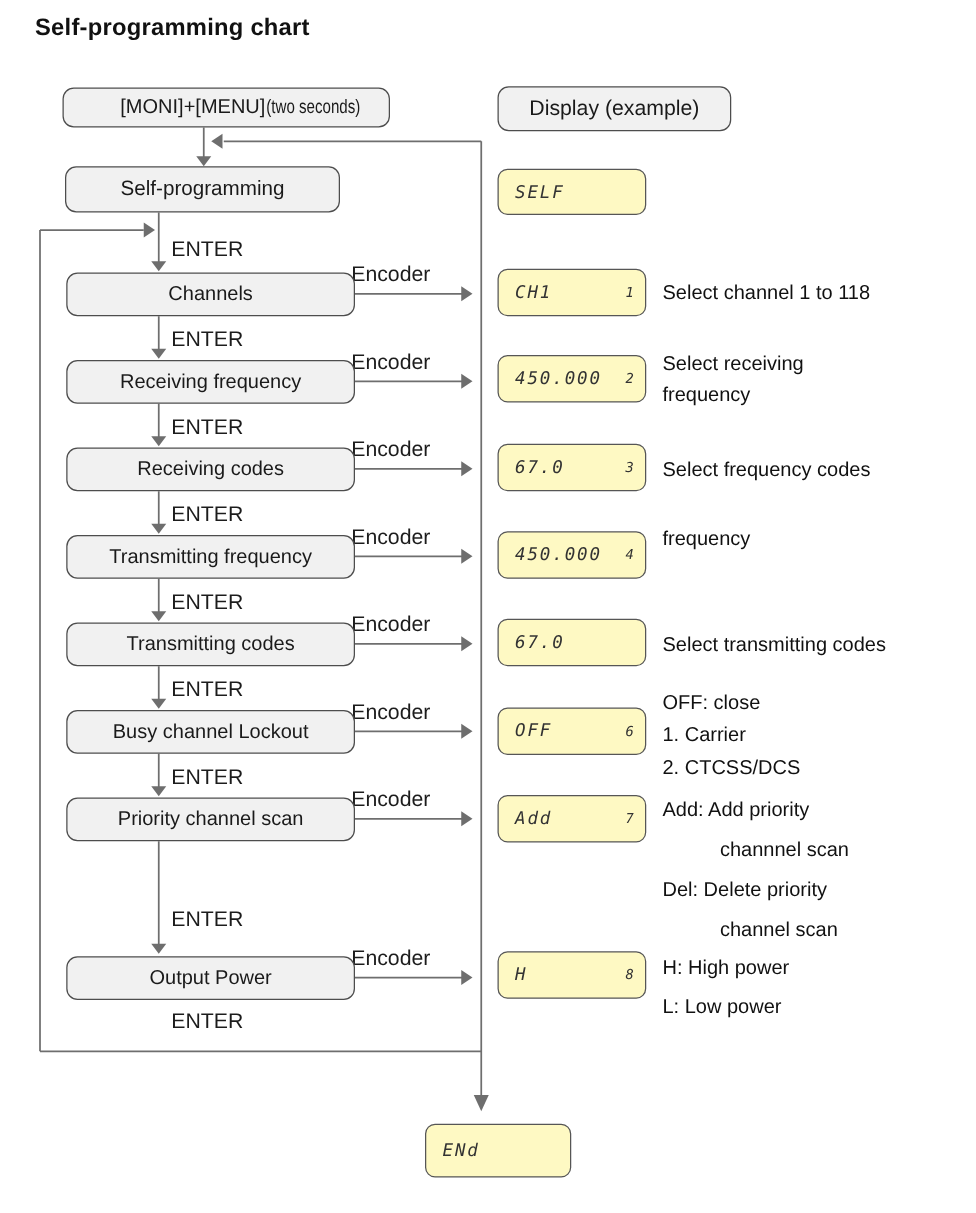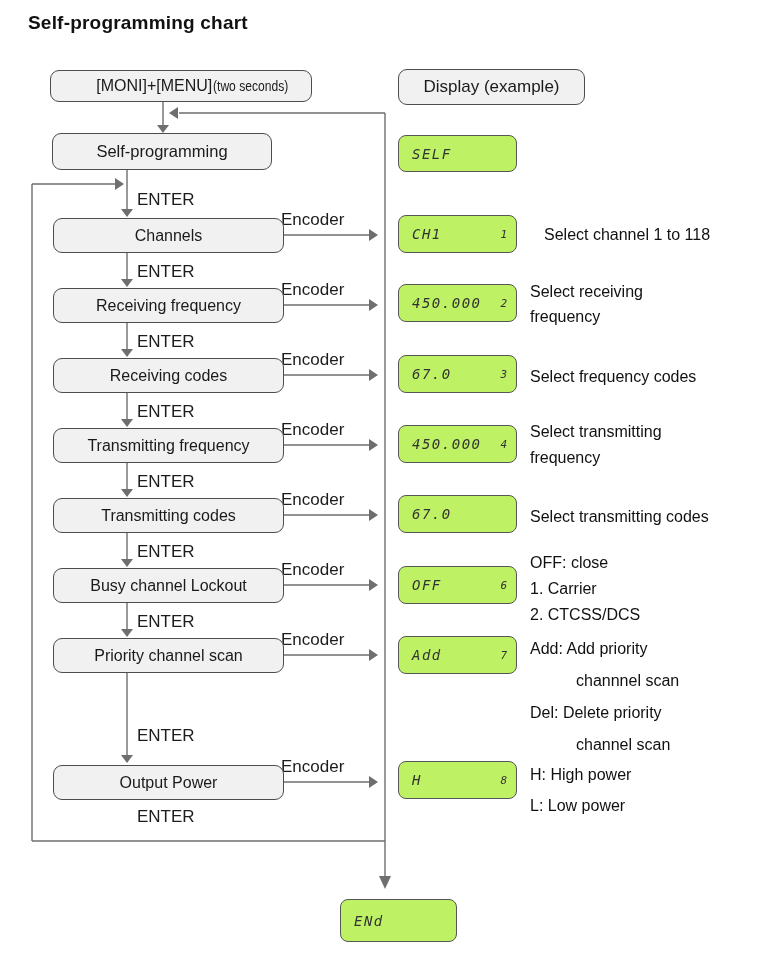--- a/index.html
+++ b/index.html
@@ -16,21 +16,21 @@
   .cond{display:inline-block;transform:scaleX(0.78);transform-origin:left center;
         font-size:15.5px;margin-left:1px;}
   .headerbox{left:398px;top:69px;width:187px;height:36px;font-size:17px;}
   .selfbox{left:52px;top:133px;width:220px;height:37px;}
   .stepbox{left:53px;width:231px;height:35px;font-size:16px;}
 
   .enter{position:absolute;left:137px;font-size:17px;color:#1c1c1c;}
   .encoder{position:absolute;left:281px;font-size:17px;color:#1c1c1c;}
 
   .lcdbox{position:absolute;box-sizing:border-box;left:398px;width:119px;height:38px;
-          background:#bef264;border:1.5px solid #565656;border-radius:8px;}
+          background:#fef9c3;border:1.5px solid #565656;border-radius:8px;}
   .lcd{position:absolute;left:13px;top:50%;transform:translateY(-50%);
        font-family:"DejaVu Sans Mono",monospace;font-style:italic;font-size:14px;
        letter-spacing:1.5px;color:#333333;}
   .stepno{position:absolute;right:9px;top:50%;transform:translateY(-50%);
           font-family:"DejaVu Sans Mono",monospace;font-style:italic;font-size:11px;color:#333333;}
   .endbox{left:340px;top:899px;width:117px;height:43px;}
 
   .desc{position:absolute;left:530px;font-size:16px;line-height:25px;color:#111111;white-space:nowrap;}
   .desc .ind{padding-left:46px;}
 </style>
@@ -178,32 +178,31 @@
     <span class="stepno">7</span>
   </div>
   <div class="lcdbox" style="top:761px;">
     <span class="lcd">H</span>
     <span class="stepno">8</span>
   </div>
   <div class="lcdbox endbox">
     <span class="lcd">ENd</span>
   </div>
 
-  <div class="desc" style="top:222px;margin-left:14px;">
+  <div class="desc" style="top:222px;">
     <div>Select channel 1 to 118</div>
   </div>
   <div class="desc" style="top:279px;">
     <div>Select receiving</div>
     <div>frequency</div>
   </div>
   <div class="desc" style="top:364px;">
     <div>Select frequency codes</div>
   </div>
   <div class="desc" style="top:419px;line-height:26px;">
-    <div>Select transmitting</div>
     <div>frequency</div>
   </div>
   <div class="desc" style="top:504px;">
     <div>Select transmitting codes</div>
   </div>
   <div class="desc" style="top:550px;line-height:26px;">
     <div>OFF: close</div>
     <div>1. Carrier</div>
     <div>2. CTCSS/DCS</div>
   </div>

